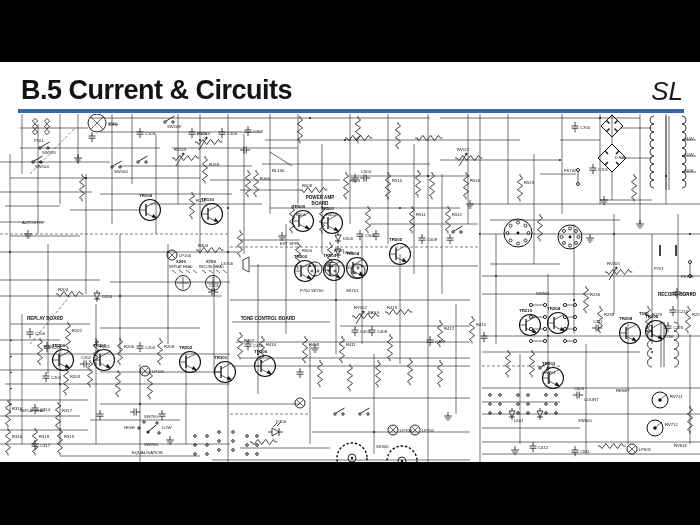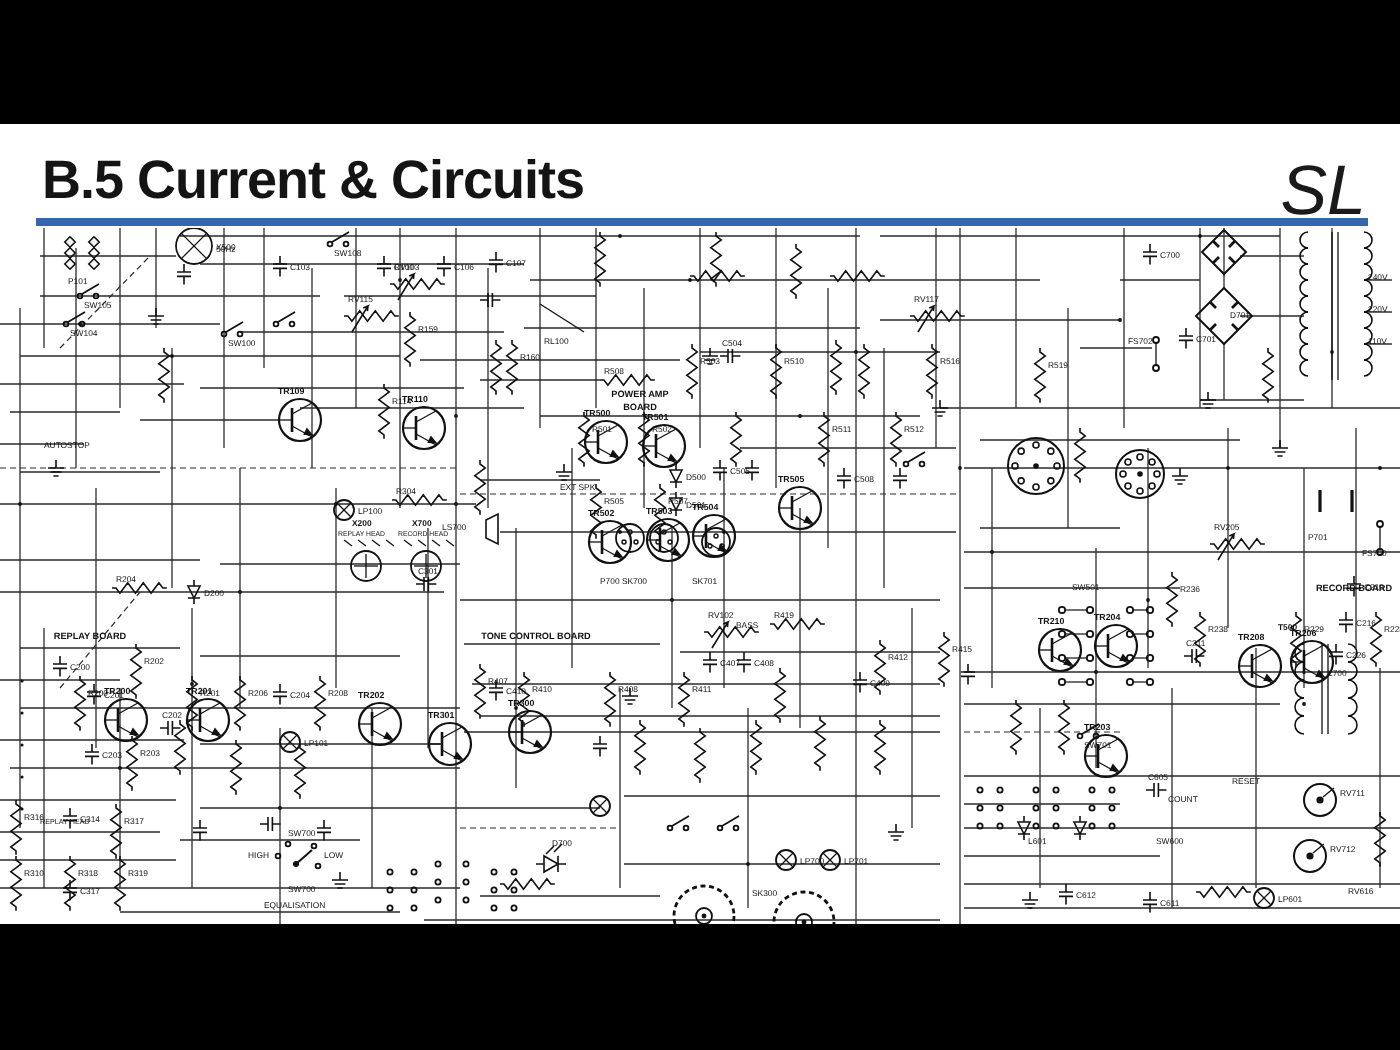--- a/index.html
+++ b/index.html
@@ -4,21 +4,21 @@
 <style>
   html,body{margin:0;padding:0;background:#000;}
   #stage{position:relative;width:700px;height:525px;background:#ef4444;overflow:hidden;
          font-family:"Liberation Sans",sans-serif;}
   .bar{position:absolute;left:0;width:700px;background:#000;}
   #topbar{top:0;height:62px;}
   #bottombar{top:462px;height:63px;}
   #slide{position:absolute;top:62px;left:0;width:700px;height:400px;background:#fff;}
   #slide-title{position:absolute;left:21px;top:13px;font-size:27px;font-weight:bold;
                color:#141414;letter-spacing:-0.5px;white-space:nowrap;}
-  #slide-logo{position:absolute;right:17px;top:14px;font-size:35px;font-style:italic;
+  #slide-logo{position:absolute;right:17px;top:14px;font-size:26px;font-style:italic;
               color:#1a1a1a;}
   #title-rule{position:absolute;left:18px;top:47px;width:666px;height:4px;background:#3566ae;}
   #schem{position:absolute;left:0;top:52px;}
 </style>
 </head>
 <body>
 
 <div id="stage">
   <div id="topbar" class="bar"></div>
   <div id="slide">

